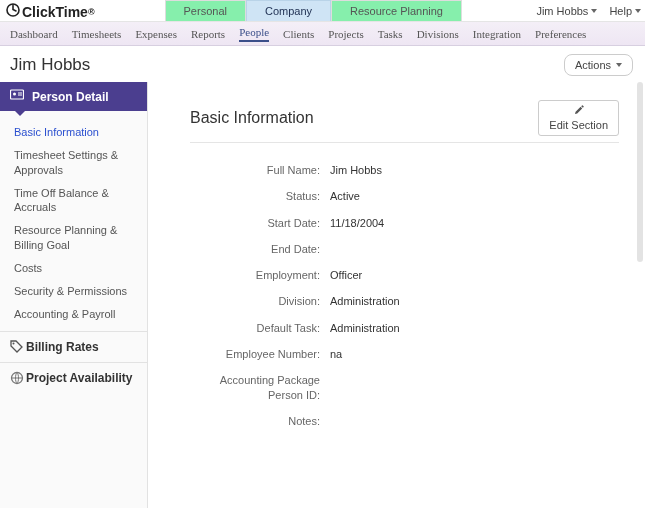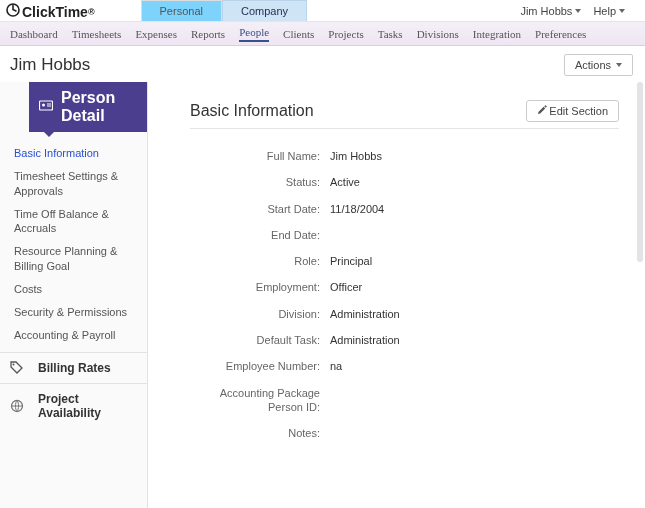--- a/index.html
+++ b/index.html
@@ -11,43 +11,44 @@
     width: 645px;
     height: 508px;
     overflow: hidden;
     position: relative;
   }
   
   .topbar {
     display: flex;
     align-items: center;
     height: 22px;
-    padding: 0 20px 0 4px;
+    padding: 0 4px 0 4px;
     border-bottom: 1px solid #e5e5e5;
+    gap: 24px;
   }
   .brand {
     display: flex;
     align-items: center;
     font-weight: bold;
     font-size: 14px;
     color: #222;
     padding: 2px 6px 0 2px;
   }
   .brand-reg { font-size: 9px; vertical-align: top; }
   .brand-icon { display: inline-block; margin-right: 2px; }
   .view-tabs {
     display: flex;
     margin-left: 40px;
     gap: 0;
   }
   .view-tab {
     padding: 4px 18px;
     font-size: 11px;
     color: #555;
-    background: #7dd3fc;
+    background: #86efac;
     border: 1px solid #ddd;
     border-bottom: none;
     cursor: pointer;
   }
   .view-tab.active {
     background: #cfe4f5;
     color: #235;
     border-color: #b9d3e8;
     text-align: center;
   }
@@ -99,21 +100,21 @@
   }
   .actions-btn {
     margin-left: auto;
     display: inline-flex;
     align-items: center;
     gap: 5px;
     font-size: 11px;
     color: #444;
     padding: 4px 10px;
     border: 1px solid #ccc;
-    border-radius: 2px;
+    border-radius: 8px;
     background: #fff;
     cursor: pointer;
   }
   
   .body {
     display: flex;
     height: calc(100% - 70px);
     position: relative;
   }
   .sidebar {
@@ -125,23 +126,22 @@
     font-size: 11px;
   }
   .sb-header {
     background: #4b3e8f;
     color: #fff;
     padding: 7px 10px;
     display: flex;
     align-items: center;
     gap: 8px;
     font-weight: 600;
-    font-size: 16px;
+    font-size: 12px;
     position: relative;
-    margin-left: 29px;
   }
   .sb-header::after {
     content: "";
     position: absolute;
     left: 15px;
     bottom: -5px;
     width: 0; height: 0;
     border-left: 5px solid transparent;
     border-right: 5px solid transparent;
     border-top: 5px solid #4b3e8f;
@@ -151,21 +151,21 @@
   .sb-link {
     padding: 4px 12px 4px 14px;
     color: #555;
     cursor: pointer;
     line-height: 1.35;
   }
   .sb-link.active { color: #2a4fcf; }
   .sb-section {
     display: flex;
     align-items: center;
-    gap: 14px;
+    gap: 2px;
     padding: 8px 10px;
     border-top: 1px solid #e2e2e2;
     color: #333;
     font-weight: 600;
     font-size: 12px;
     cursor: pointer;
   }
   .sb-section svg { flex-shrink: 0; }
   
   .main {
@@ -201,20 +201,21 @@
     display: inline-flex;
     align-items: center;
     gap: 2px;
     font-size: 11px;
     color: #444;
     padding: 4px 10px;
     border: 1px solid #ccc;
     border-radius: 3px;
     background: #fff;
     cursor: pointer;
+    flex-direction: column;
   }
   .field-row {
     display: flex;
     align-items: flex-start;
     margin-bottom: 12px;
   }
   .field-label {
     width: 140px;
     text-align: right;
     color: #666;
@@ -237,20 +238,21 @@
       <svg width="14" height="14" viewBox="0 0 14 14">
           <path d="M7 1a6 6 0 1 0 .01 12.01A6 6 0 0 0 7 1zm0 1.5v4l3 1.5" fill="none" stroke="#222" stroke-width="1.6" stroke-linecap="round"></path>
         </svg>
     </span>
     <span>ClickTime</span>
       <span class="brand-reg">®</span>
   </div>
   <div class="view-tabs" id="view-tabs">
       <div class="view-tab">Personal</div>
       <div class="view-tab active">Company</div>
+      <div class="view-tab">Resource Planning</div>
     </div>
   <div class="topbar-right">
     <span class="dd">
       <span>Jim Hobbs</span>
       <span class="caret"></span>
     </span>
     <span class="dd">
       <span>Help</span>
       <span class="caret"></span>
     </span>
@@ -343,24 +345,20 @@
         </div>
         <div class="field-row">
           <div class="field-label">Start Date:</div>
           <div class="field-value">11/18/2004</div>
         </div>
         <div class="field-row">
           <div class="field-label">End Date:</div>
           <div class="field-value"></div>
         </div>
         <div class="field-row">
-          <div class="field-label">Role:</div>
-          <div class="field-value">Principal</div>
-        </div>
-        <div class="field-row">
           <div class="field-label">Employment:</div>
           <div class="field-value">Officer</div>
         </div>
         <div class="field-row">
           <div class="field-label">Division:</div>
           <div class="field-value">Administration</div>
         </div>
         <div class="field-row">
           <div class="field-label">Default Task:</div>
           <div class="field-value">Administration</div>

